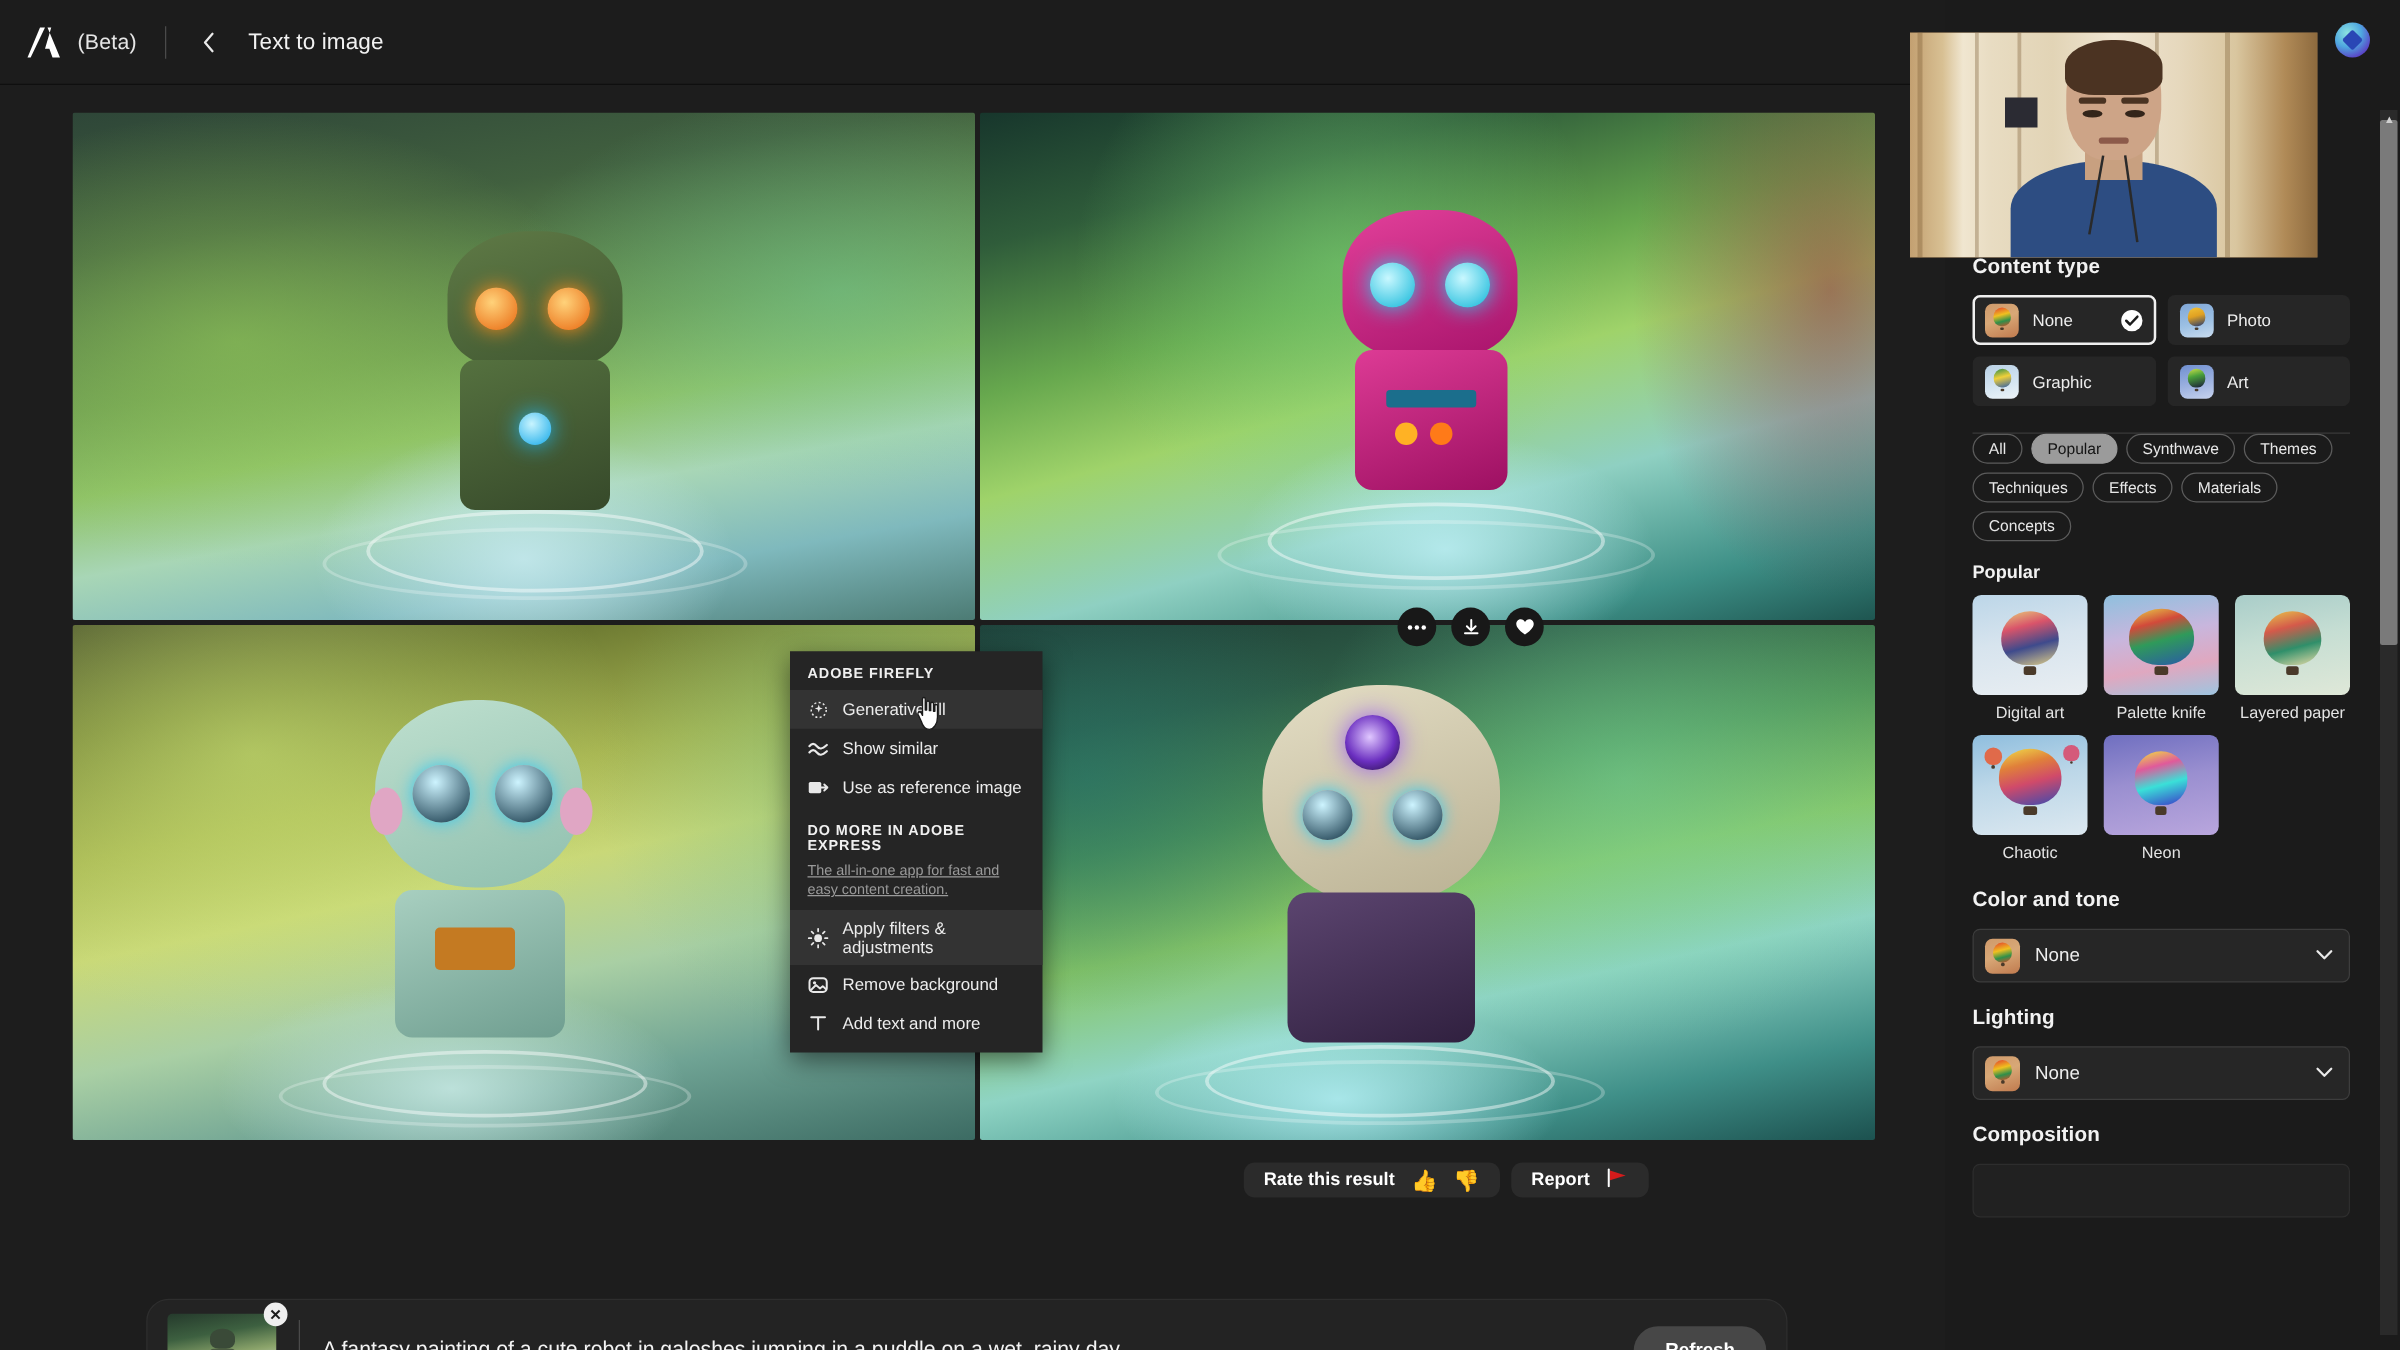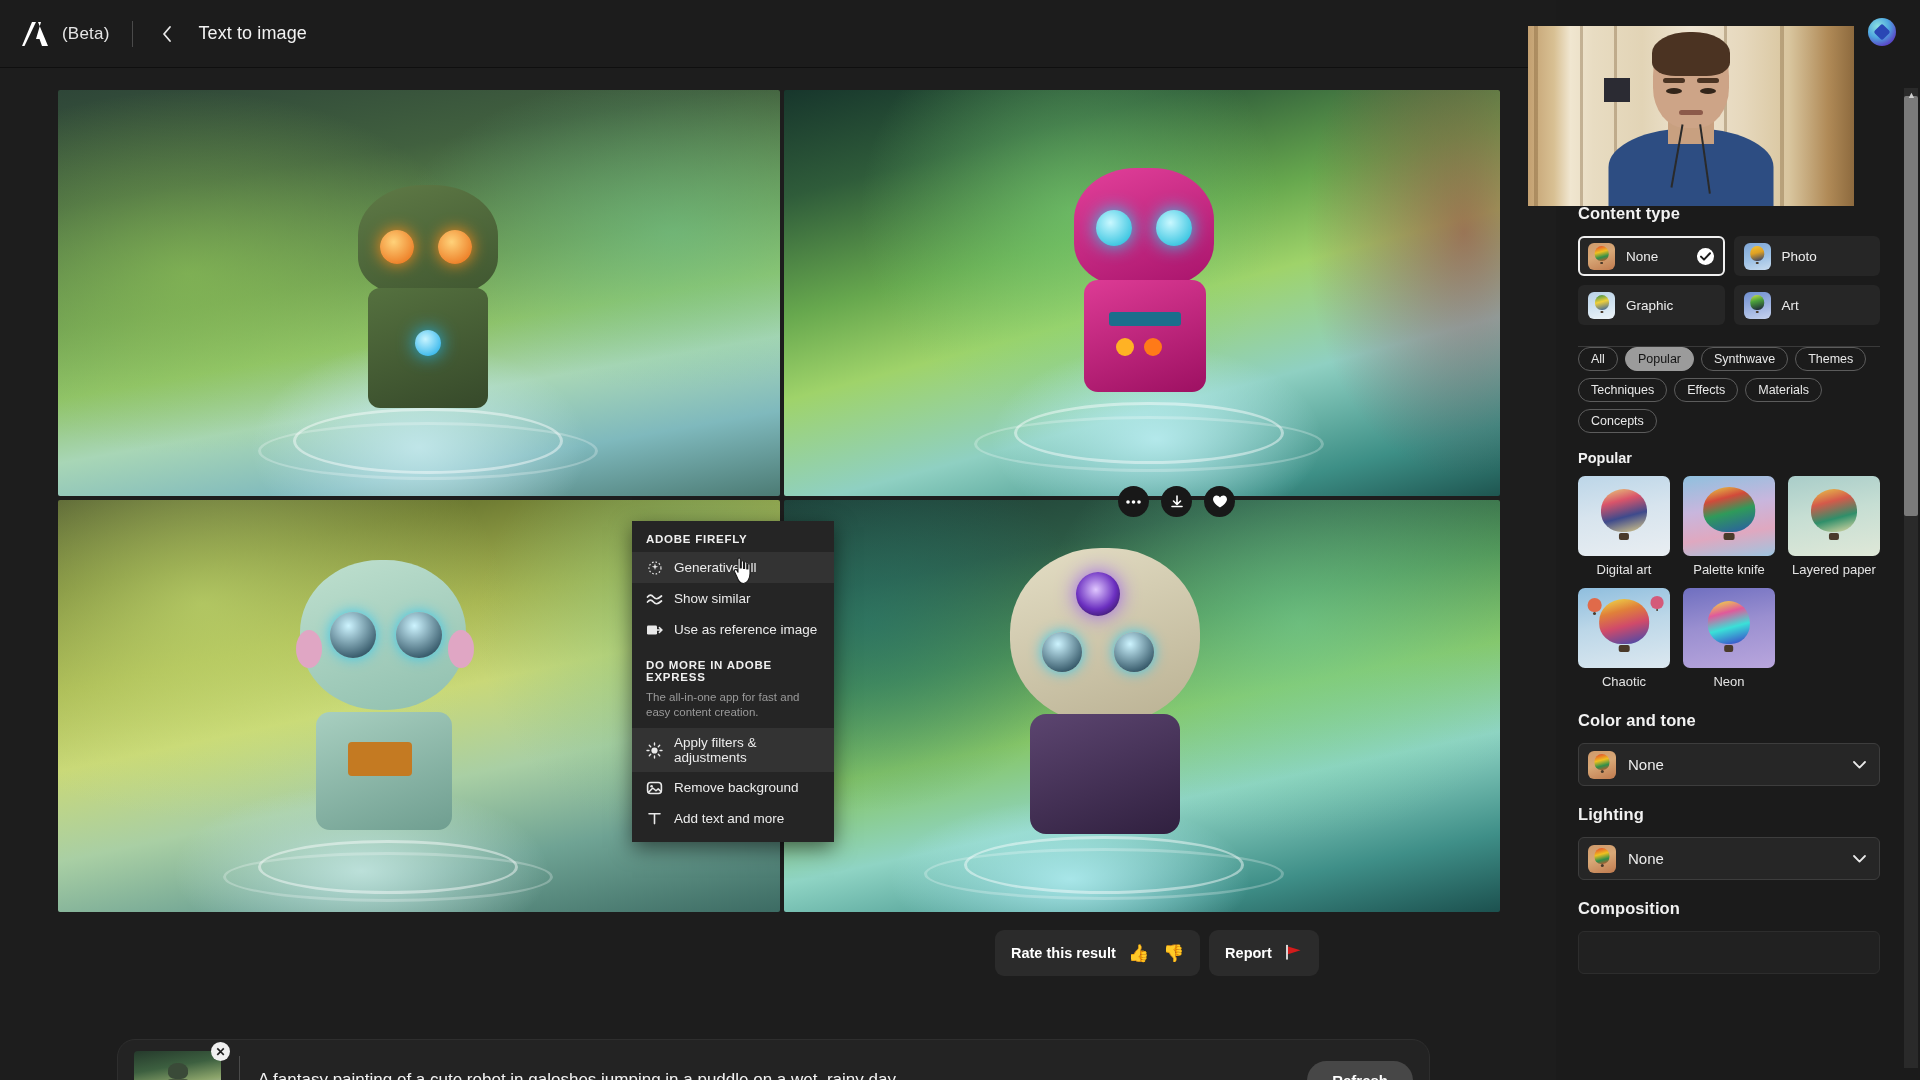--- a/index.html
+++ b/index.html
@@ -93,34 +93,34 @@
   .ctx-menu {
     position: absolute; left: 632px; top: 453px; width: 202px;
     background: #252525; color: #e9e9e9; z-index: 40;
     box-shadow: 0 6px 20px rgba(0,0,0,.55);
     padding: 0 0 8px 0; font-size: 13.5px;
   }
   .ctx-section-title {
     font-size: 11.5px; font-weight: bold; letter-spacing: .75px;
     color: #f0f0f0; padding: 12px 14px 7px 14px;
   }
-  .ctx-sub { font-size: 11.5px; color: #9a9a9a; padding: 0 17px 8px 14px; line-height: 15px; }
+  .ctx-sub { font-size: 11.5px; color: #9a9a9a; padding: 0 17px 8px 14px; line-height: 15px; text-decoration: underline; }
   .ctx-item {
     display: flex; align-items: center; gap: 11px; padding: 7px 14px; cursor: pointer; color: #ececec;
   }
   .ctx-item.hl { background: #333333; }
   .ctx-ico { width: 17px; height: 17px; display:flex; align-items:center; justify-content:center; flex:0 0 17px; }
 
   
   .cursor { position: absolute; left: 731px; top: 488px; z-index: 60; pointer-events:none; }
 
   
   .rate-wrap { position: absolute; left: 995px; top: 862px; display: flex; gap: 9px; z-index: 35; }
   .rate-pill {
-    background: #2b2b2b; border-radius: 9px; height: 46px; display: flex; align-items: center;
+    background: #2b2b2b; border-radius: 9px; height: 28px; display: flex; align-items: center;
     padding: 0 16px; gap: 13px; color: #fff; font-size: 14.5px; font-weight: bold; cursor: pointer; text-align: right;
   }
 
   
   .prompt-bar {
     position: absolute; left: 117px; top: 971px; width: 1313px; height: 82px;
     background: #232323; border-radius: 18px; display: flex; align-items: center;
     padding-left: 16px; padding-right: 16px; border: 1px solid #2e2e2e;
   }
   .prompt-thumb {

